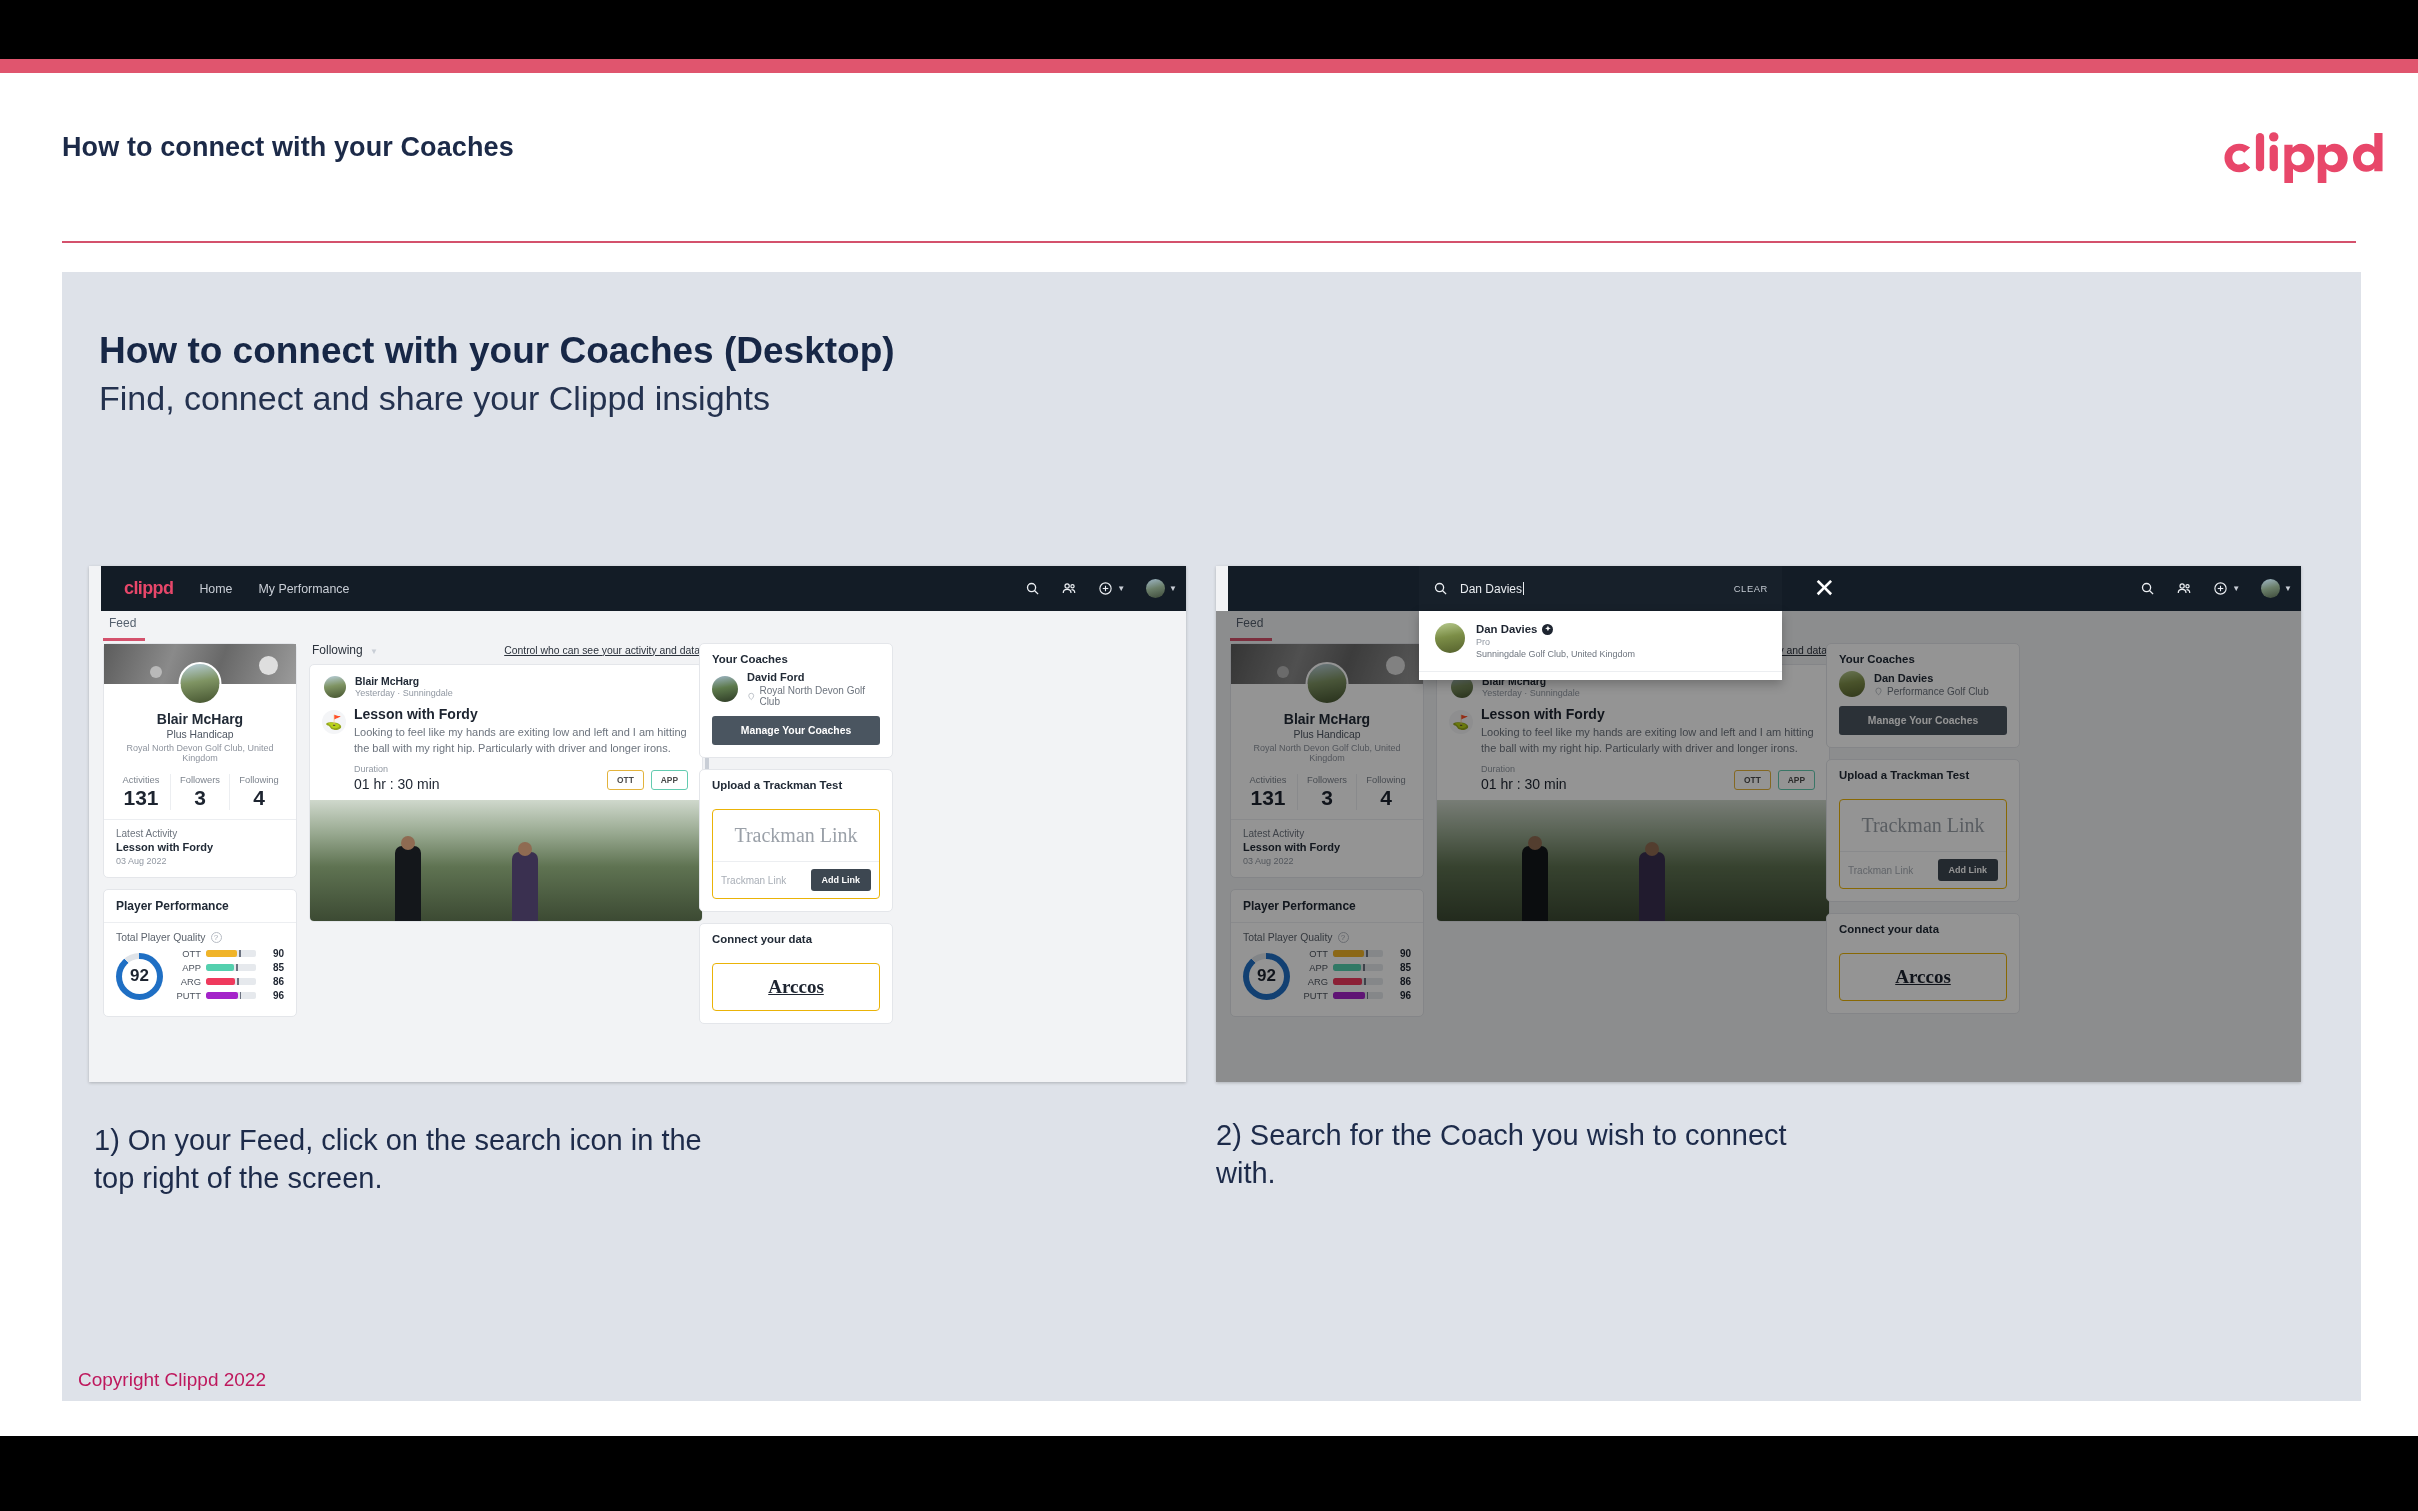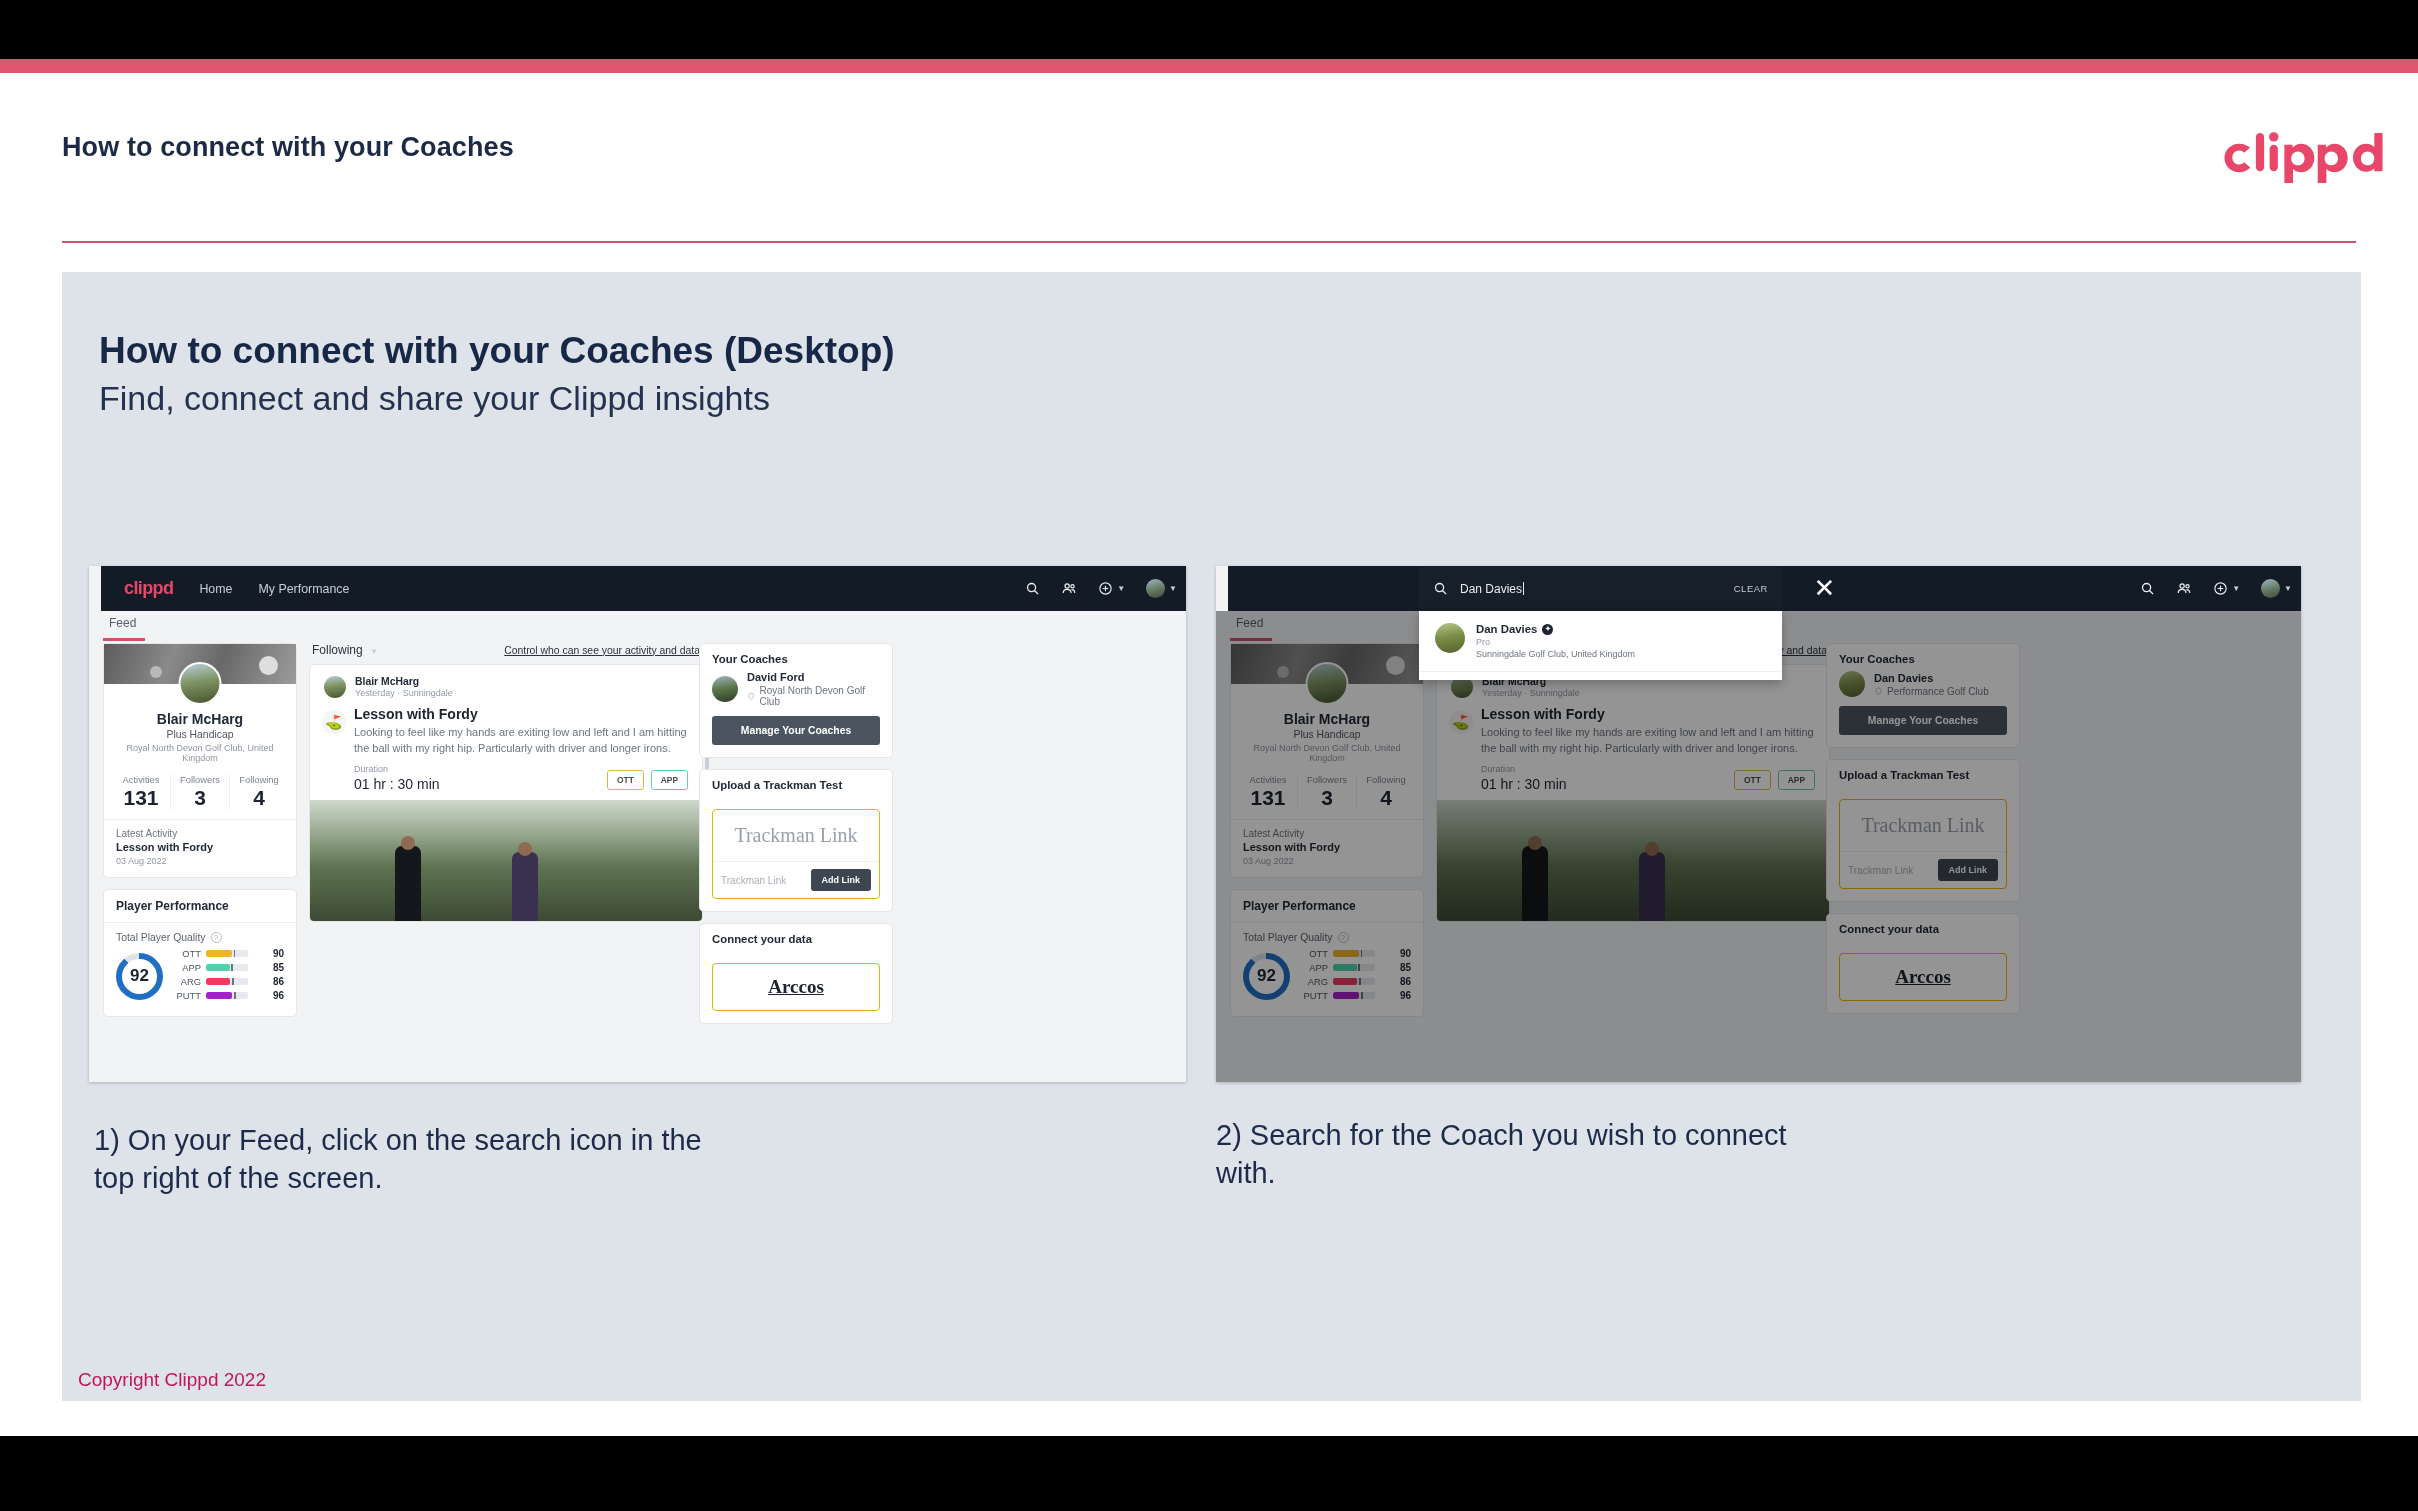--- a/index.html
+++ b/index.html
@@ -86,21 +86,21 @@
           background:conic-gradient(#1f6fc4 0deg 320deg, #dfe3e8 320deg 360deg); }
   .ring::after { content:""; position:absolute; left:6px; top:6px; right:6px; bottom:6px; border-radius:50%; background:#fff; }
   .ring span { position:absolute; inset:0; display:flex; align-items:center; justify-content:center; z-index:2;
                font-size:17px; font-weight:600; color:#1d2430; }
   .bars { flex:1; }
   .bar-line { display:flex; align-items:center; font-size:9.4px; color:#4e555f; margin-bottom:3px; }
   .bar-lab { width:29px; text-align:right; margin-right:5px; }
   .bar-track { flex:1; height:7px; background:#e6e9ed; border-radius:2px; position:relative; overflow:hidden; }
   .bar-fill { position:absolute; left:0; top:0; bottom:0; border-radius:2px; }
   .bar-tick { position:absolute; top:-1px; bottom:-1px; width:1.5px; background:#6b7280; }
-  .bar-val { width:36px; text-align:right; font-size:10px; font-weight:700; color:#1d2430; }
+  .bar-val { width:28px; text-align:right; font-size:10px; font-weight:700; color:#1d2430; }
 
   
   .feed-head { display:flex; align-items:center; justify-content:space-between; padding:0 3px 7px; }
   .following { font-size:12px; color:#2b323c; }
   .ctrl-link { font-size:10.4px; color:#2b323c; text-decoration:underline; }
   .post { background:#fff; border:1px solid #e4e6ea; border-radius:5px; overflow:hidden; }
   .post-head { display:flex; align-items:center; padding:11px 14px 4px; }
   .post-av { width:22px; height:22px; border-radius:50%; margin-right:9px; flex:none;
              background:linear-gradient(170deg,#b9cfdd 0%,#7f9463 45%,#44532f 100%); }
   .post-name { font-size:10.4px; font-weight:700; color:#212a36; }

